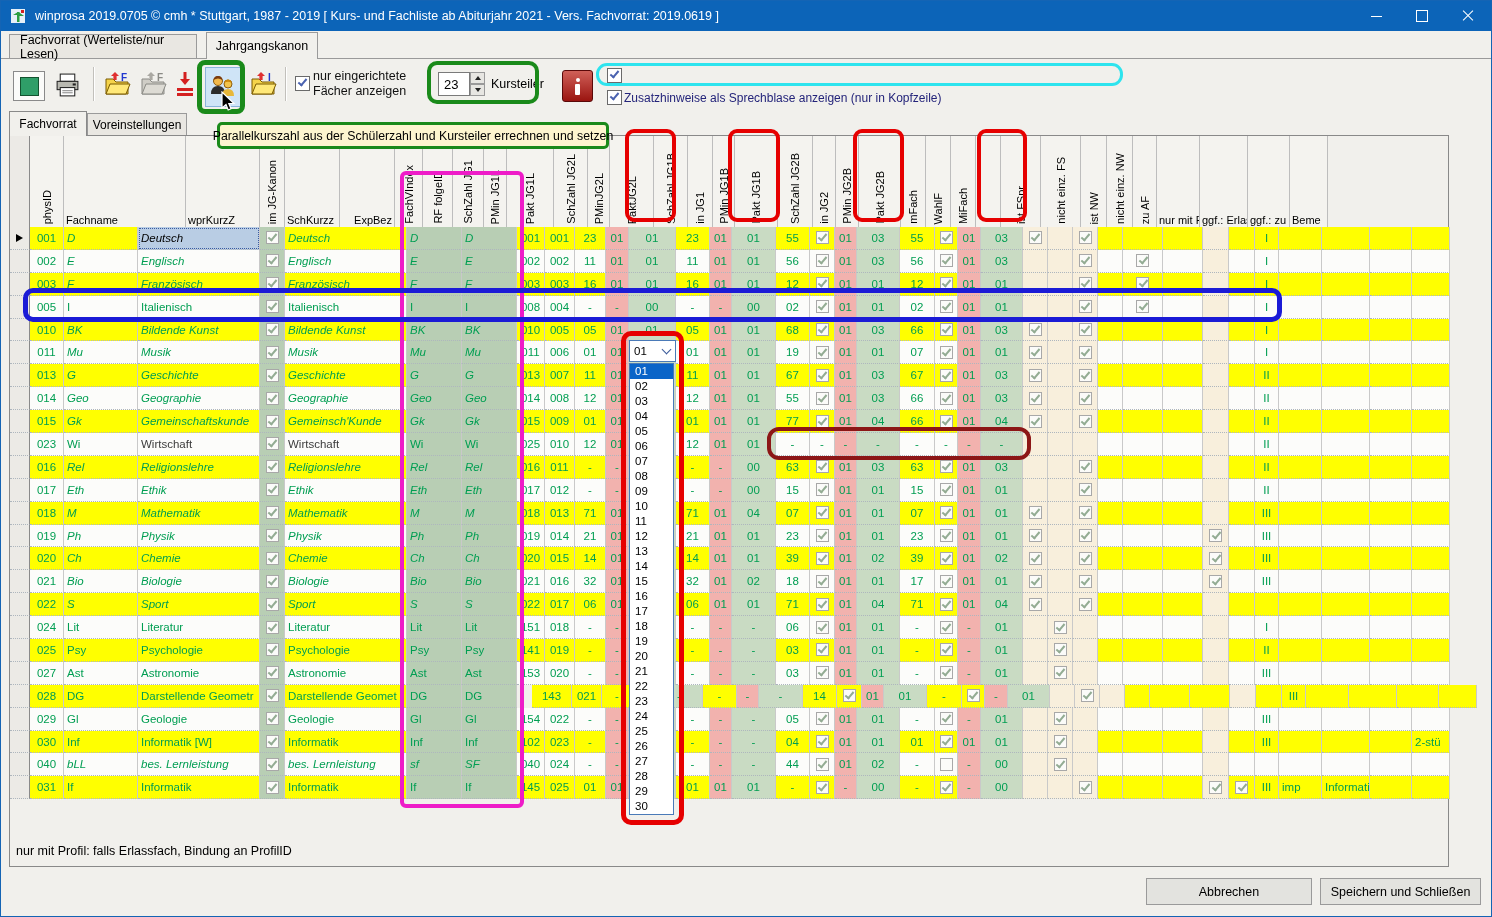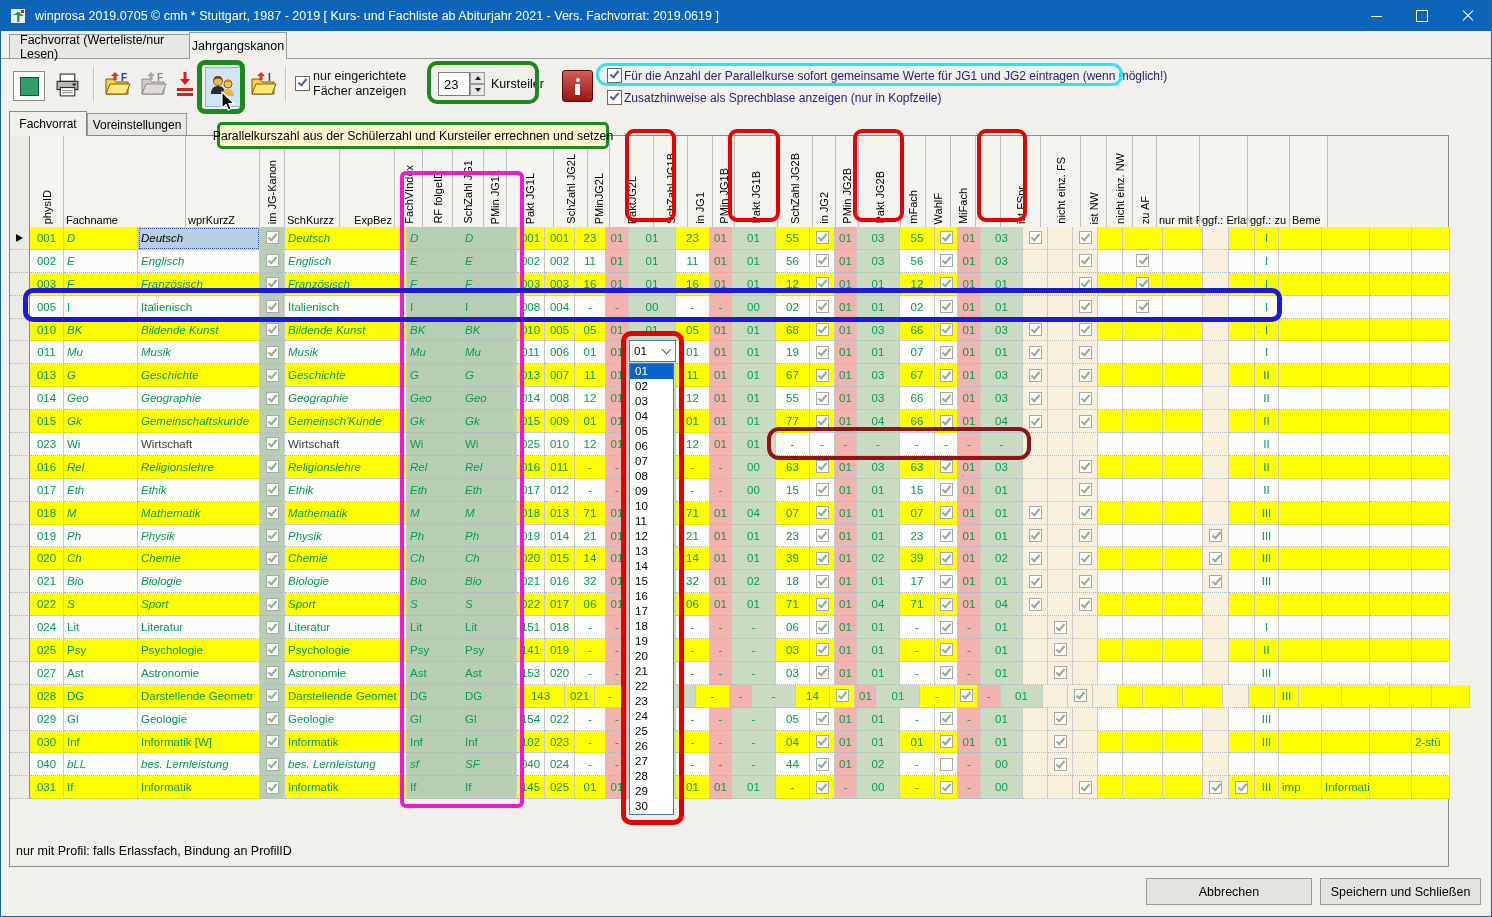--- a/index.html
+++ b/index.html
@@ -112,21 +112,21 @@
             <i></i>
             <i></i>
           </div>
         </div>
     </div>
   </div>
 
   <div class="tabrow">
     <div class="tabline"></div>
     <div class="maintab" style="left:8px;width:188px;">Fachvorrat (Werteliste/nur Lesen)</div>
-    <div class="maintab active" style="left:188px;width:98px;">Jahrgangskanon</div>
+    <div class="maintab active" style="left:205px;width:112px;">Jahrgangskanon</div>
   </div>
 
   <div class="toolbar">
     <div class="tbtn swatchbtn">
         <div class="swatch"></div>
       </div>
 
     <div class="tbtn" style="left:50px;top:10px;width:32px;height:32px;">
       <svg width="27" height="27" viewBox="0 0 26 26">
         <rect x="6" y="2" width="14" height="7" fill="#fff" stroke="#222"></rect>
@@ -202,21 +202,20 @@
         </div>
     </div>
     <div class="kurslabel">Kursteiler</div>
 
     <div class="infobtn">
       <div class="infodot"></div>
       <div class="infobar"></div>
     </div>
 
     <div class="wincb on" style="left:606px;top:9px;"></div>
-    <div class="cblabel" style="left:623px;top:10px;">Für die Anzahl der Parallelkurse sofort gemeinsame Werte für JG1 und JG2 eintragen  (wenn möglich!)</div>
     <div class="wincb on" style="left:606px;top:31px;"></div>
     <div class="cblabel" style="left:623px;top:32px;">Zusatzhinweise als Sprechblase anzeigen (nur in Kopfzeile)</div>
   </div>
 
   <div class="subtab active">Fachvorrat</div>
   <div class="subtab inactive">Voreinstellungen</div>
 
   <div class="tooltip">Parallelkurszahl aus der Schülerzahl und Kursteiler errechnen und setzen</div>
 
   <div class="tablepanel">
@@ -1301,21 +1300,21 @@
           <div class="cell b-mk" style="width: 20px;"></div>
           <div class="cell b-row" style="width: 34px;">028</div>
           <div class="cell b-row la" style="width: 74px;">DG</div>
           <div class="cell b-row la" style="width: 122px; text-align: right;">Darstellende Geometr</div>
           <div class="cell b-dg" style="width: 25px;">
             <span class="tcb on"></span>
           </div>
           <div class="cell b-row la" style="width: 122px;">Darstellende Geomet</div>
           <div class="cell b-dg la" style="width: 55px;">DG</div>
           <div class="cell b-dg la" style="width: 55px;">DG</div>
-          <div class="cell b-row" style="width: 48px;">143</div>
+          <div class="cell b-row" style="width: 40px; margin-left: 15px;">143</div>
           <div class="cell b-row" style="width: 30px;">021</div>
           <div class="cell b-row" style="width: 31px;">-</div>
           <div class="cell b-pk" style="width: 23px;">-</div>
           <div class="cell b-lg" style="width: 47px;">-</div>
           <div class="cell b-row" style="width: 34px;">-</div>
           <div class="cell b-pk" style="width: 22px;">-</div>
           <div class="cell b-lg" style="width: 44px;">-</div>
           <div class="cell b-row" style="width: 34px;">14</div>
           <div class="cell b-row" style="width: 25px;">
             <span class="tcb on"></span>

